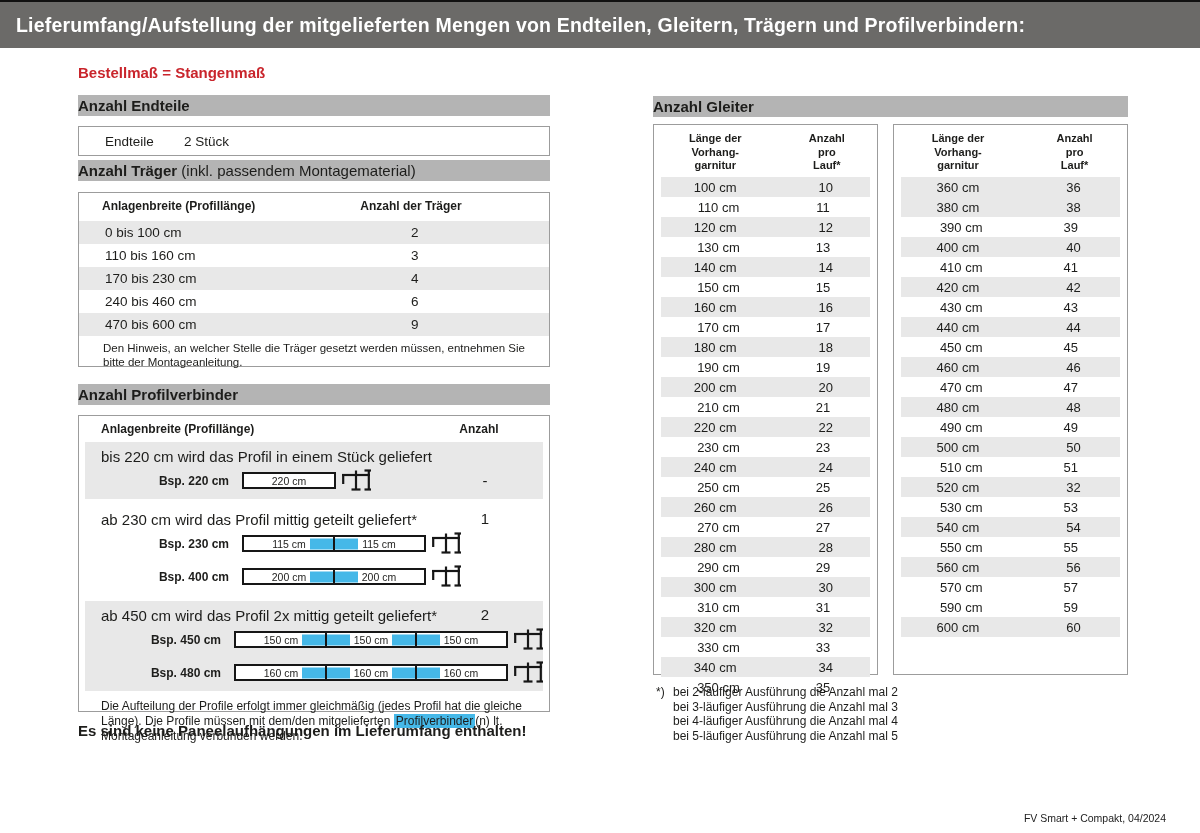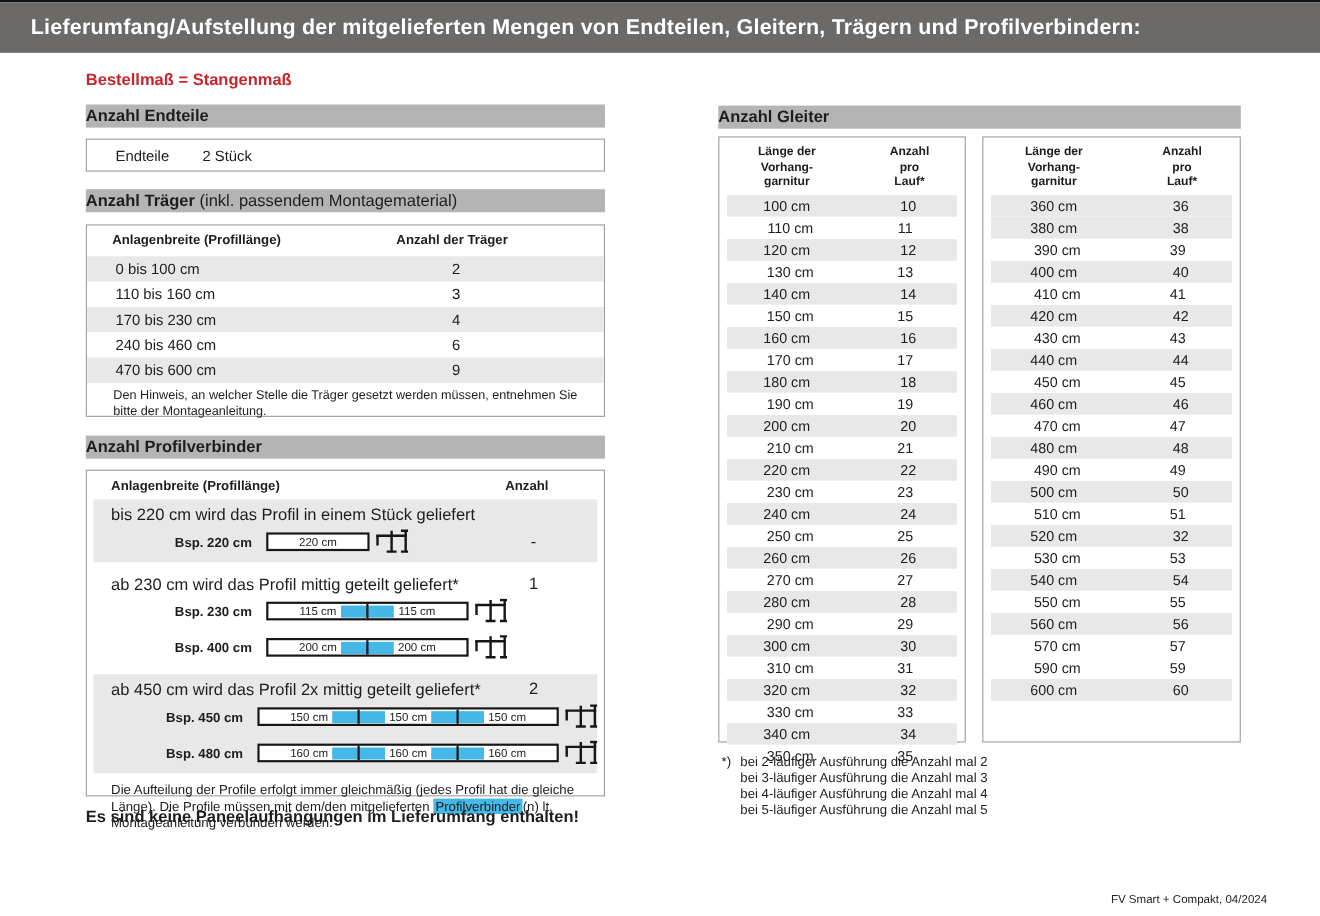--- a/index.html
+++ b/index.html
@@ -9,21 +9,21 @@
     font-family:"Liberation Sans", sans-serif; overflow:hidden;
     -webkit-font-smoothing:antialiased;
   }
   :root {
     --bar:#6b6a68; --secbar:#b4b4b4; --stripe:#e8e8e8;
     --red:#c9252c; --cyan:#45b8e8; --border:#9c9c9c; --ink:#161616;
   }
   .topline { position:absolute; top:0; left:0; width:1200px; height:2px; background:#111; }
   .titlebar {
     position:absolute; top:2px; left:0; width:1200px; height:46px;
-    background:var(--bar); display:flex; align-items:center; padding-left:28px;
+    background:var(--bar); display:flex; align-items:center; padding-left:16px;
   }
   .titlebar .t { color:#fff; font-weight:bold; font-size:19.5px; letter-spacing:.2px; }
 
   .left-col  { position:absolute; left:78px;  top:0; width:472px; }
   .right-col { position:absolute; left:653px; top:0; width:475px; }
 
   .subtitle { margin-top:64px; color:var(--red); font-weight:bold; font-size:15px; }
 
   .secbar {
     height:21px; background:var(--secbar); display:flex; align-items:center;
@@ -31,21 +31,21 @@
   }
   .secbar b { font-weight:bold; }
   .box { background:#fff; border:1px solid var(--border); }
 
   
   .secbar.s-end { margin-top:14px; }
   .end-box { margin-top:10px; height:30px; display:flex; align-items:center; font-size:13.5px; }
   .end-box .lbl { margin-left:26px; width:79px; }
 
   
-  .secbar.s-tra { margin-top:16px; }
+  .secbar.s-tra { margin-top:4px; }
   .tra-box { margin-top:11px; padding-top:6px; height:175px; }
   .tra-head { position:relative; height:22px; font-size:12px; font-weight:bold; padding-left:23px; }
   .tra-head .c2 { position:absolute; left:262px; width:140px; text-align:center; }
   .trow { display:flex; align-items:center; height:23px; font-size:13.5px; }
   .trow.alt { background:var(--stripe); }
   .trow .c1 { padding-left:26px; flex:1; }
   .trow .c2 { width:210px; text-align:left; padding-left:72px; }
   .tra-note { margin:5px 24px 0 24px; font-size:11.5px; line-height:14px; }
 
   
@@ -82,21 +82,21 @@
   .ghead { display:flex; font-size:11px; font-weight:bold; line-height:13.5px; height:45px; text-align:center; }
   .ghead .h1 { width:55%; } .ghead .h2 { width:45%; }
   .grow { display:flex; align-items:center; height:20px; font-size:13px; padding:0 7px; background-clip:content-box; }
   .grow.alt { background-color:var(--stripe);gap:12px; }
   .grow .g1 { width:55%; text-align:center; }
   .grow .g2 { width:45%; text-align:center; }
 
   .footnote { margin-top:10px; display:flex; font-size:12px; line-height:14.5px; padding-left:3px; }
   .fn-marker { width:17px; }
 
-  .page-footer { position:absolute; top:812px; right:48px; font-size:10.5px; color:#222; }
+  .page-footer { position:absolute; top:812px; right:34px; font-size:10.5px; color:#222; }
 </style>
 </head>
 <body>
 
 <div class="topline"></div>
 
 <div class="titlebar">
   <span class="t">Lieferumfang/Aufstellung der mitgelieferten Mengen von Endteilen, Gleitern, Trägern und Profilverbindern:</span>
 </div>
 

